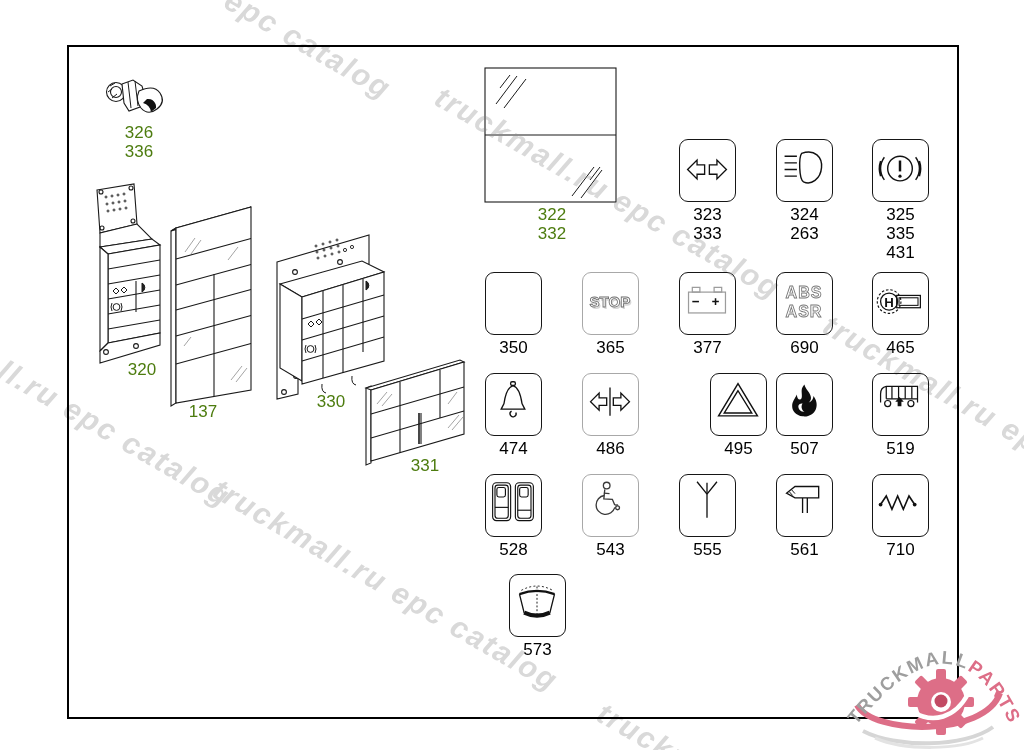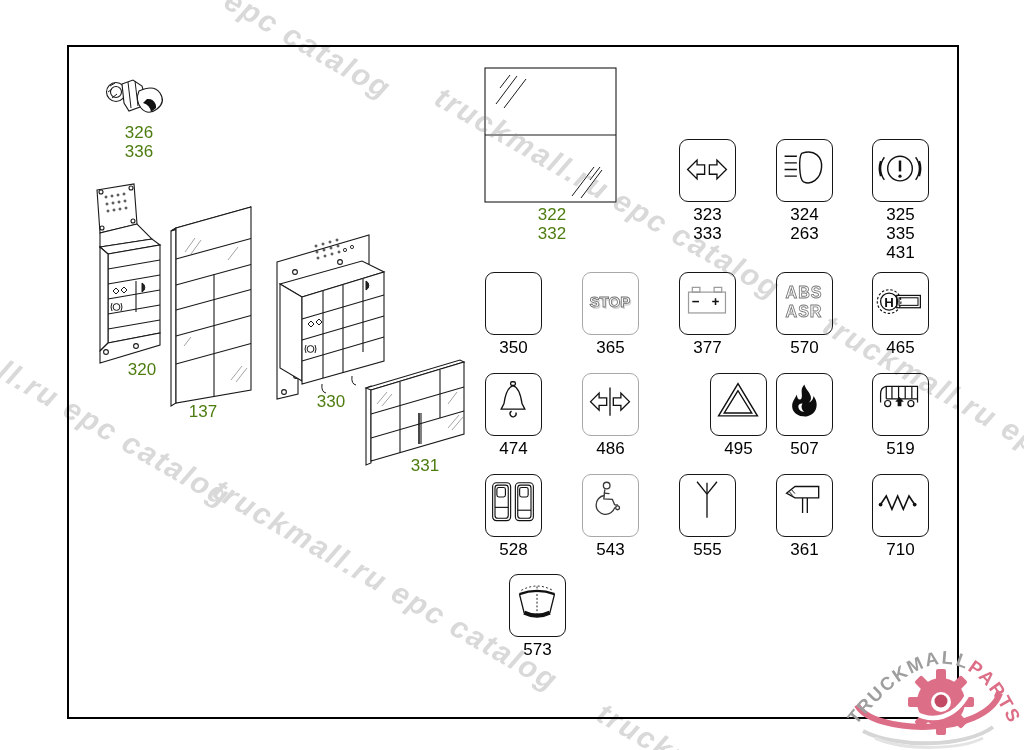--- a/index.html
+++ b/index.html
@@ -250,21 +250,21 @@
   </div>
 
   <div class="cell" style="left:776px;top:272px">
     <div class="box">
       <svg width="54" height="60" viewBox="0 0 57 63">
         <text x="28.5" y="26" text-anchor="middle" font-family="Liberation Sans, sans-serif" font-size="17" font-weight="bold" letter-spacing="1" fill="#ffffff" stroke="#787878" stroke-width="0.9">ABS</text>
         <text x="28.5" y="46" text-anchor="middle" font-family="Liberation Sans, sans-serif" font-size="17" font-weight="bold" letter-spacing="1" fill="#ffffff" stroke="#787878" stroke-width="0.9">ASR</text>
       </svg>
     </div>
     <div class="clabel">
-      <div>570</div>
+      <div>690</div>
     </div>
   </div>
 
   <div class="cell" style="left:872px;top:272px">
     <div class="box">
       <svg width="54" height="60" viewBox="0 0 57 63" fill="none" stroke="#111">
         <circle cx="17" cy="30" r="12.5" stroke-dasharray="2.6,2" stroke-width="1.2"></circle>
         <circle cx="17" cy="30" r="9" stroke-width="1.4"></circle>
         <text x="17" y="35.5" text-anchor="middle" font-family="Liberation Sans, sans-serif" font-size="14" font-weight="bold" fill="#111" stroke="none">H</text>
         <rect x="25" y="23.5" width="25" height="13" stroke-width="1.3"></rect>
@@ -392,21 +392,21 @@
 
   <div class="cell" style="left:776px;top:474px">
     <div class="box">
       <svg width="54" height="60" viewBox="0 0 57 63" fill="none" stroke="#111" stroke-width="1.4">
         <polygon points="10,19 19,12 44,12 44,24 19,24"></polygon>
         <path d="M13,17.5 l3.5,4 M15.5,15.5 l3.5,4" stroke-width="1"></path>
         <path d="M27,24 L27,40 M32,24 L32,40"></path>
       </svg>
     </div>
     <div class="clabel">
-      <div>361</div>
+      <div>561</div>
     </div>
   </div>
 
   <div class="cell" style="left:872px;top:474px">
     <div class="box">
       <svg width="54" height="60" viewBox="0 0 57 63" fill="none" stroke="#111" stroke-width="1.7">
         <polyline points="8,31 14,22 20,36 26,22 32,36 38,22 44,31"></polyline>
         <circle cx="8" cy="31" r="2" fill="#111" stroke="none"></circle>
         <circle cx="44" cy="31" r="2" fill="#111" stroke="none"></circle>
       </svg>

